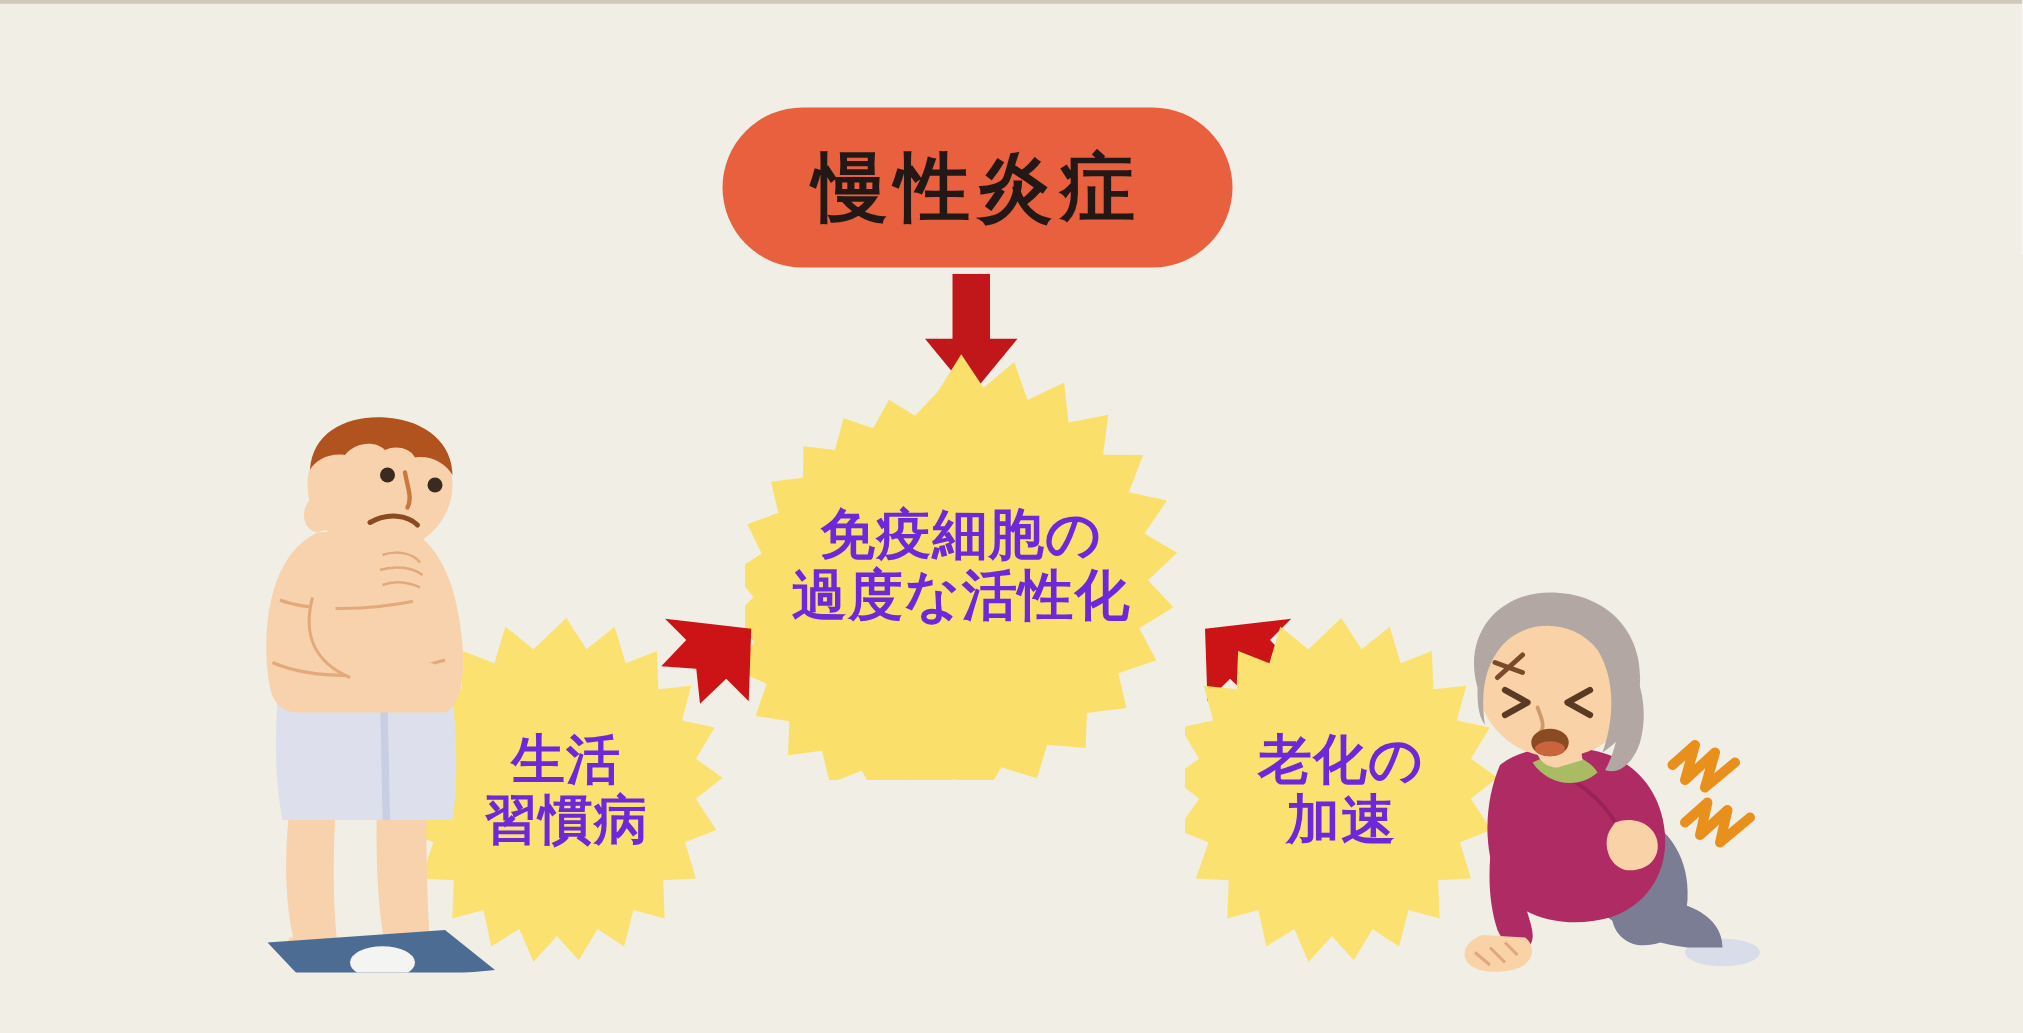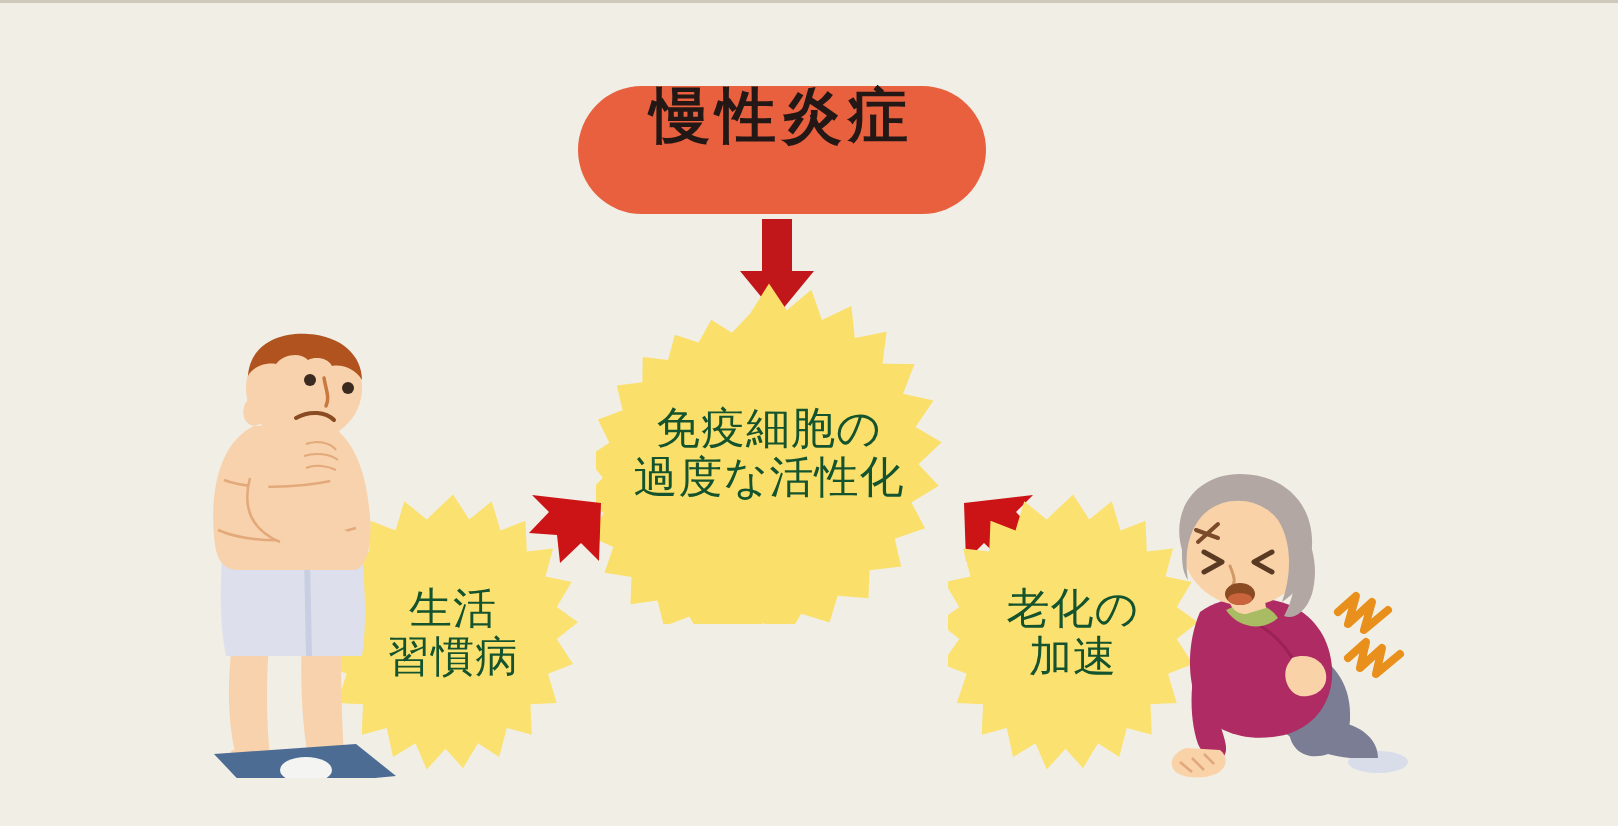--- a/index.html
+++ b/index.html
@@ -26,21 +26,21 @@
   
   #title-pill {
     position: absolute;
     left: 578px;
     top: 86px;
     width: 408px;
     height: 128px;
     background: #E8603E;
     border-radius: 64px;
     display: flex;
-    align-items: flex-start;
+    align-items: center;
     justify-content: center;
   }
   #title-pill .label {
     font-size: 60px;
     font-weight: 700;
     color: #231815;
     letter-spacing: 6px;
     line-height: 1;
     white-space: nowrap;
   }
@@ -50,22 +50,22 @@
     position: absolute;
     display: flex;
     align-items: center;
     justify-content: center;
     text-align: center;
   }
   .burst svg { position: absolute; left: 0; top: 0; width: 100%; height: 100%; }
   .burst .burst-label {
     position: relative;
     z-index: 2;
-    color: #14532d;
-    font-weight: 400;
+    color: #6d28d9;
+    font-weight: 700;
     line-height: 1.12;
     white-space: pre-line;
   }
 
   #burst-center {
     left: 596px;
     top: 280px;
     width: 346px;
     height: 344px;
   }

